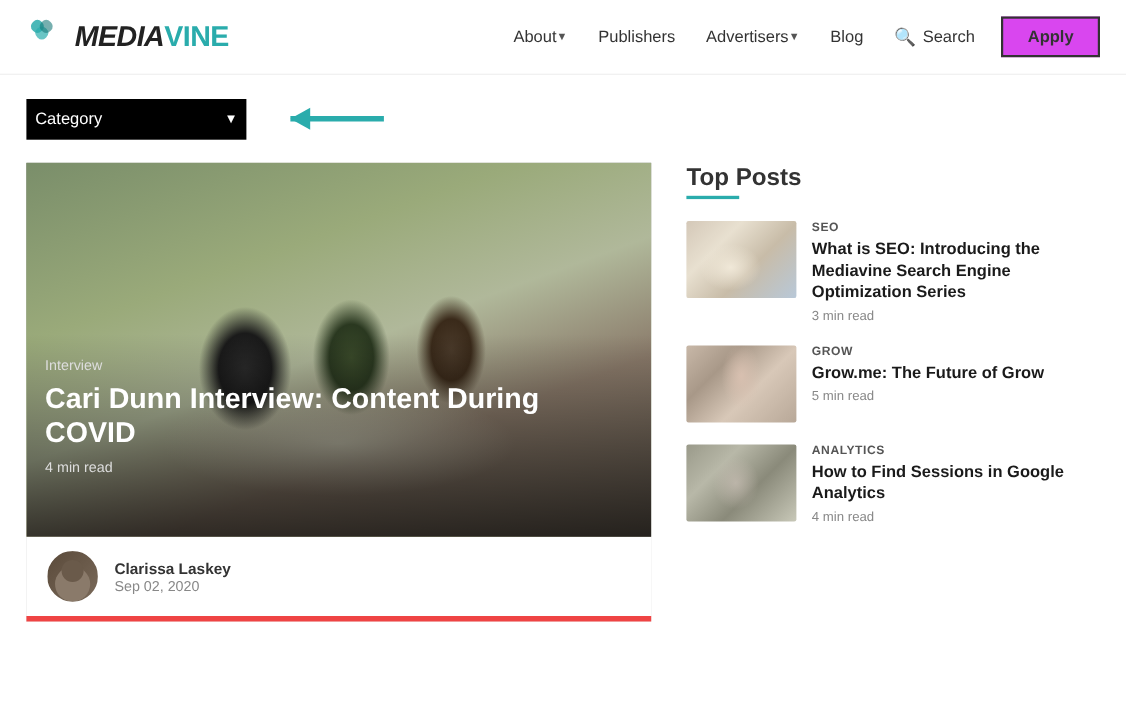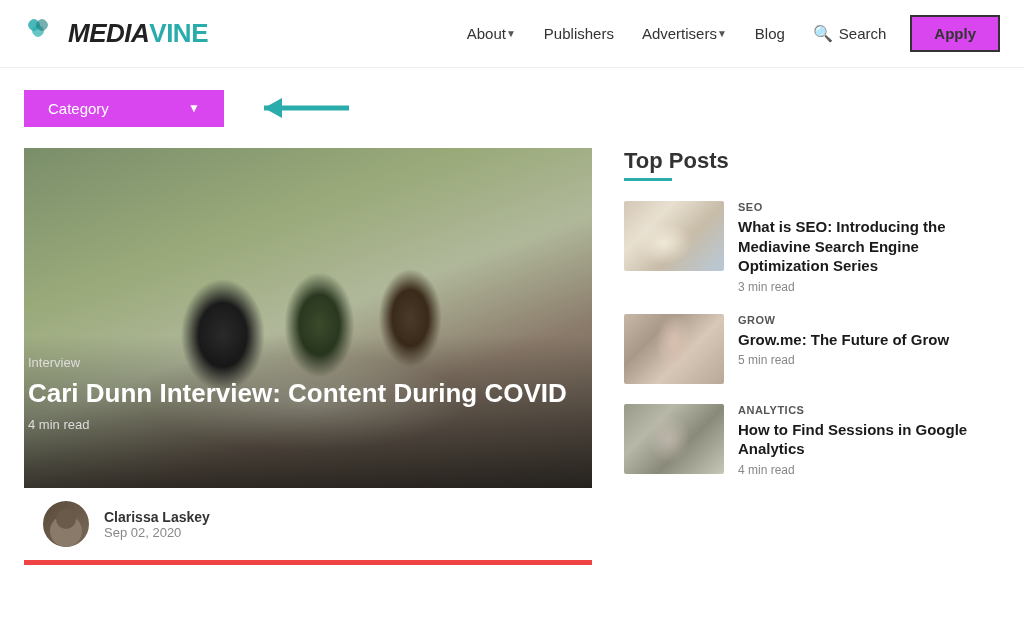--- a/index.html
+++ b/index.html
@@ -72,26 +72,26 @@
     }
 
     
     .category-row {
       display: flex;
       align-items: center;
       gap: 20px;
       margin-bottom: 20px;
     }
     .category-dropdown {
-      background: #d946ef;
+      background: #000000;
       color: #fff;
       display: flex;
       align-items: center;
       justify-content: space-between;
-      padding: 10px 24px;
+      padding: 10px 8px;
       width: 200px;
       cursor: pointer;
       font-size: 15px;
       font-weight: 500;
     }
     .category-arrow-icon {
       font-size: 12px;
     }
     .pointing-arrow {
       display: flex;
@@ -134,21 +134,21 @@
         radial-gradient(ellipse 45px 70px at 68% 50%, #4a3a2a 0%, #3a2a1a 40%, transparent 70%),
         radial-gradient(ellipse 200px 60px at 50% 75%, rgba(200,200,180,0.7) 0%, transparent 80%),
         linear-gradient(160deg, #7a8e6a 0%, #9aaa7a 30%, #b0b89a 50%, #8a7a6a 70%, #6a6054 100%);
     }
     .featured-overlay {
       position: absolute;
       bottom: 0;
       left: 0;
       right: 0;
       background: linear-gradient(transparent, rgba(0,0,0,0.65));
-      padding: 20px 20px 56px 4px;
+      padding: 20px 20px 56px 17px;
     }
     .featured-category-label {
       font-size: 13px;
       color: #ddd;
       margin-bottom: 8px;
     }
     .featured-title {
       font-size: 26px;
       font-weight: 700;
       color: #fff;

